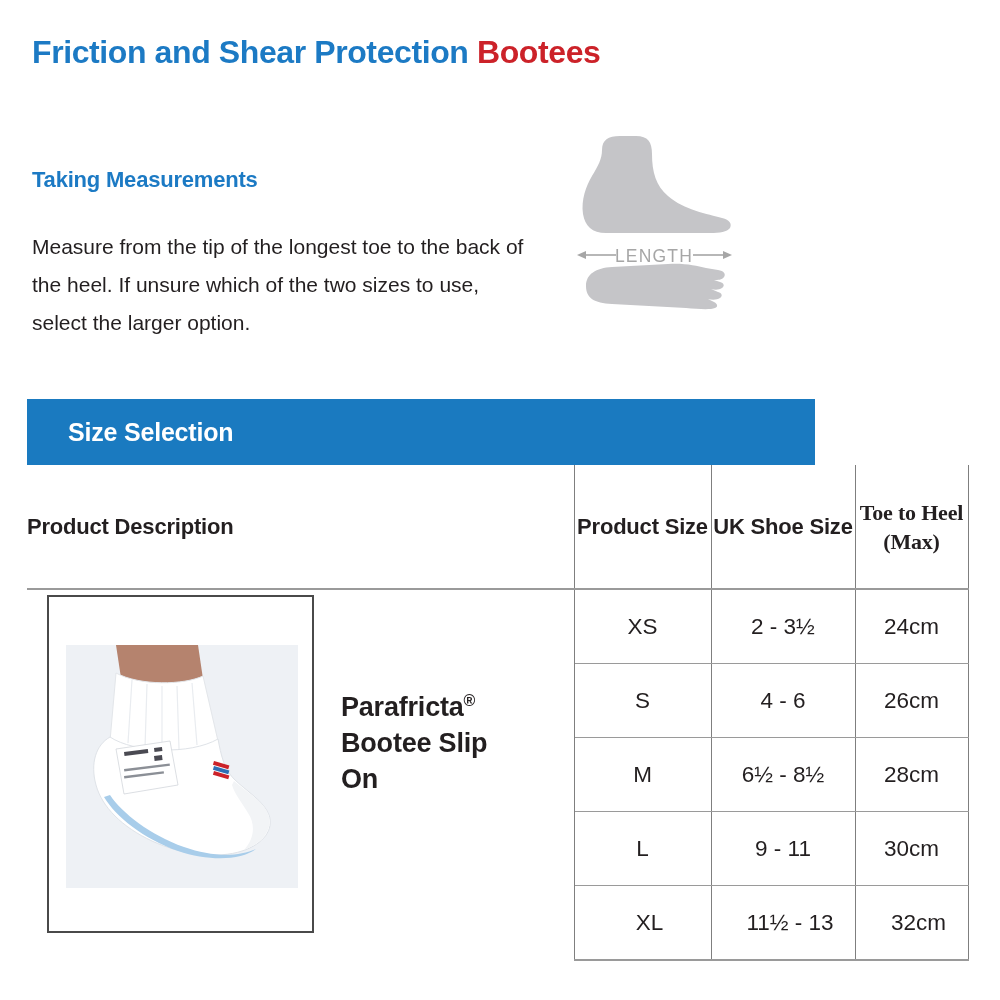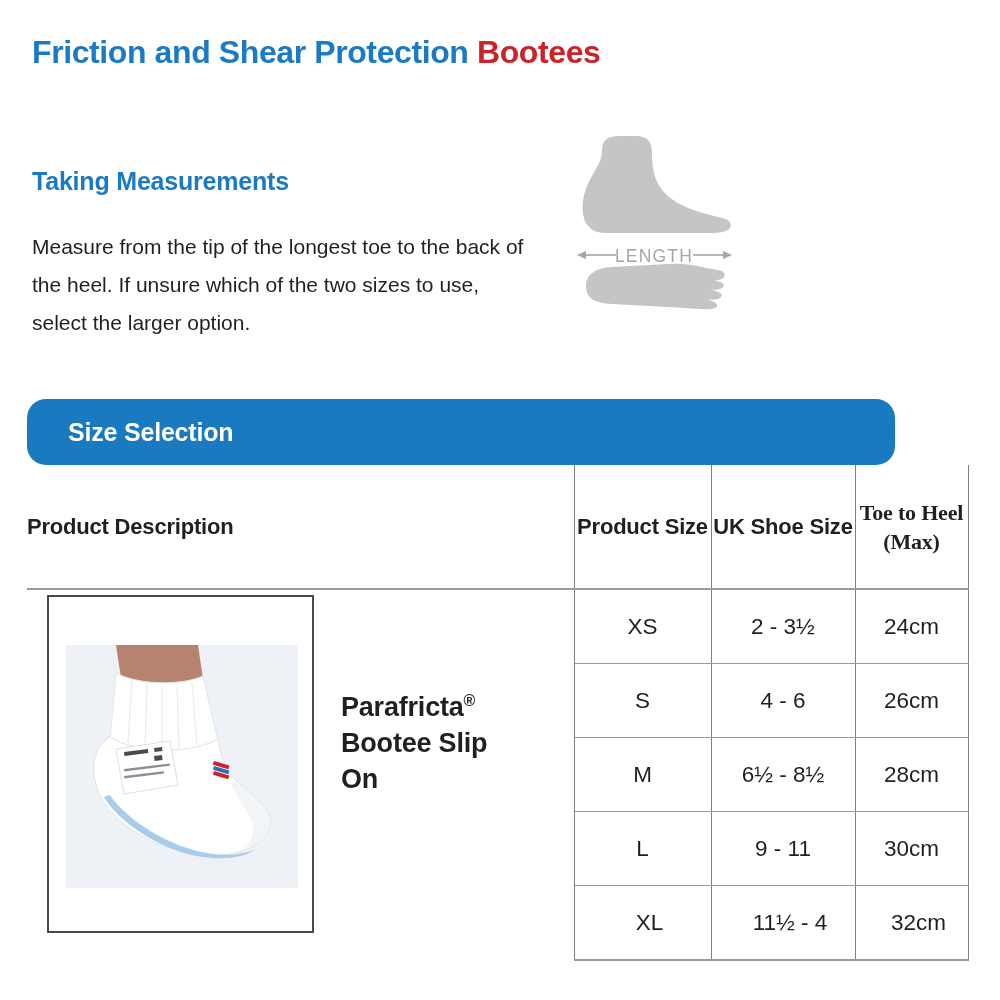--- a/index.html
+++ b/index.html
@@ -27,21 +27,21 @@
     white-space: nowrap;
   }
   #page-title .t-blue { color: #1c7ac4; }
   #page-title .t-red  { color: #cc2229; }
 
   
   #section-heading {
     position: absolute;
     left: 32px;
     top: 167px;
-    font-size: 25px;
+    font-size: 22px;
     font-weight: bold;
     color: #1c7ac4;
     letter-spacing: -0.2px;
   }
   #measure-paragraph {
     position: absolute;
     left: 32px;
     top: 228px;
     width: 500px;
     font-size: 21px;
@@ -57,24 +57,23 @@
     width: 165px;
     height: 190px;
   }
   #foot-diagram svg { display: block; }
 
   
   #size-banner {
     position: absolute;
     left: 27px;
     top: 399px;
-    width: 868px;
+    width: 788px;
     height: 66px;
     background: #1a7ac0;
-    border-radius: 19px;
   }
   #size-banner-label {
     position: absolute;
     left: 41px;
     top: 19px;
     font-size: 25px;
     font-weight: bold;
     color: #ffffff;
     letter-spacing: -0.2px;
   }
@@ -306,17 +305,17 @@
       <td>6½ - 8½</td>
       <td>28cm</td>
     </tr>
     <tr>
       <td>L</td>
       <td>9 - 11</td>
       <td>30cm</td>
     </tr>
     <tr>
       <td>XL</td>
-      <td>11½ - 4</td>
+      <td>11½ - 13</td>
       <td>32cm</td>
     </tr>
   </tbody>
 </table>
 
 </body></html>

